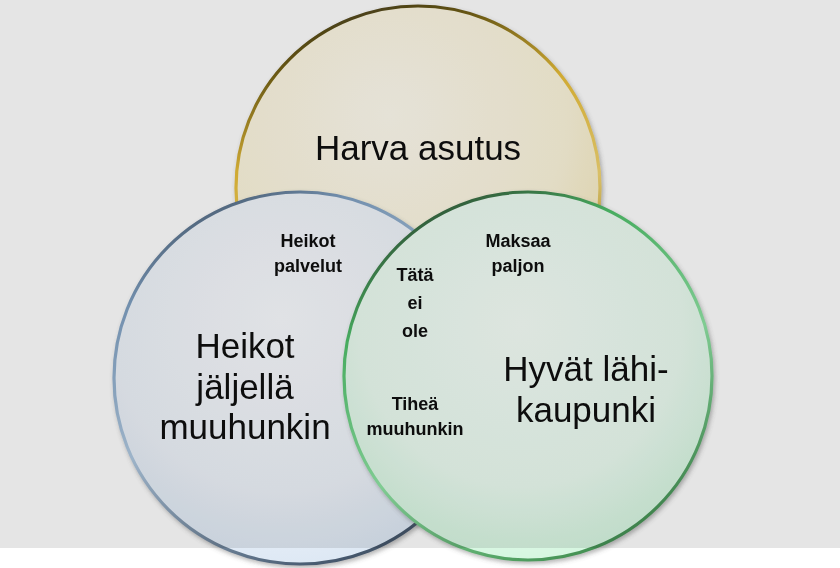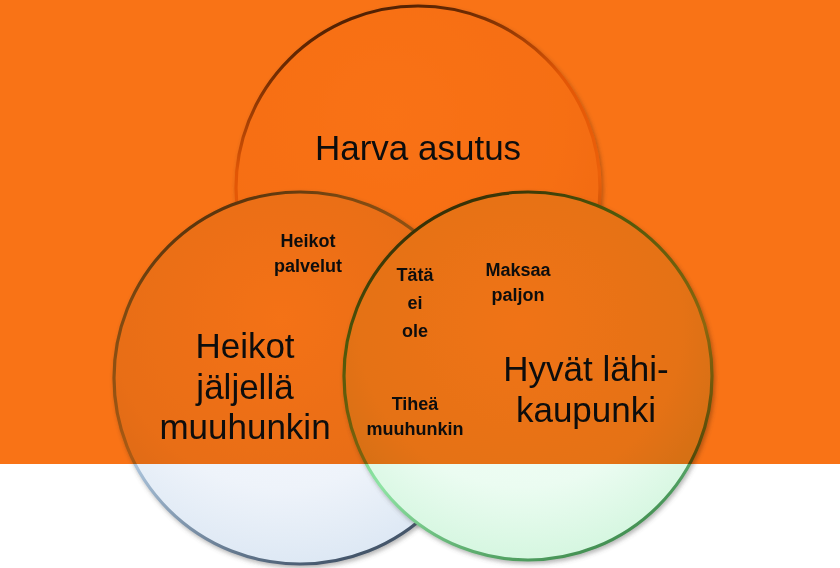--- a/index.html
+++ b/index.html
@@ -9,22 +9,22 @@
   }
   body {
     width: 840px;
     height: 568px;
     overflow: hidden;
     font-family: "Liberation Sans", sans-serif;
   }
   #venn-stage {
     position: relative;
     width: 840px;
-    height: 464px;
-    background: #f97316;
+    height: 548px;
+    background: #e5e5e5;
   }
   #venn-svg {
     position: absolute;
     left: 0;
     top: 0;
     width: 840px;
     height: 568px;
     display: block;
   }
   .label {
@@ -67,21 +67,20 @@
   }
   #label-top-left {
     left: 246px;
     top: 229px;
     width: 124px;
   }
   #label-top-right {
     left: 457px;
     top: 229px;
     width: 122px;
-    margin-top: 29px;
   }
   #label-center {
     left: 370px;
     top: 262px;
     width: 90px;
   }
   #label-bottom {
     left: 352px;
     top: 392px;
     width: 126px;

